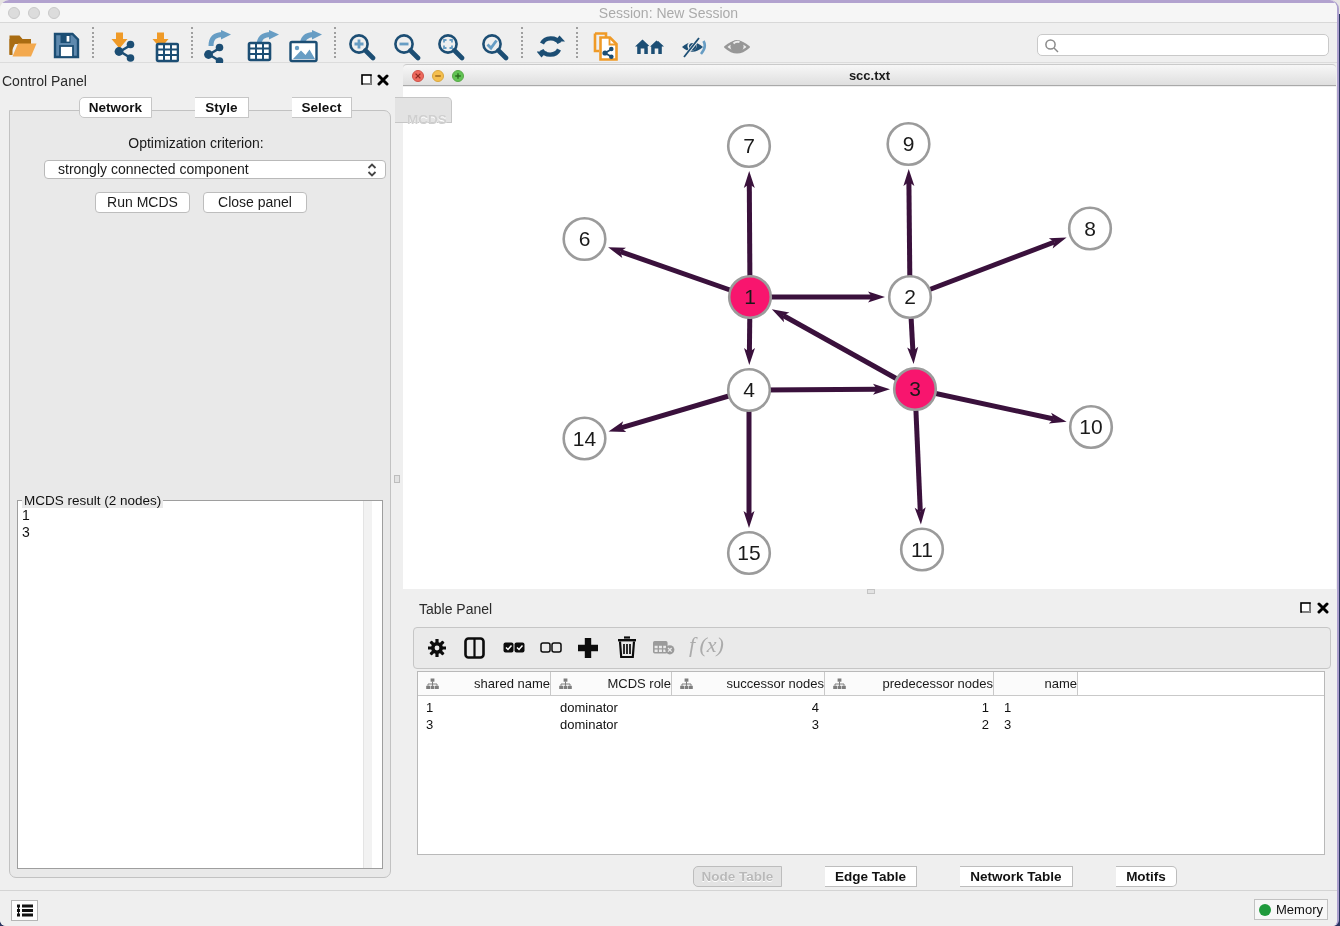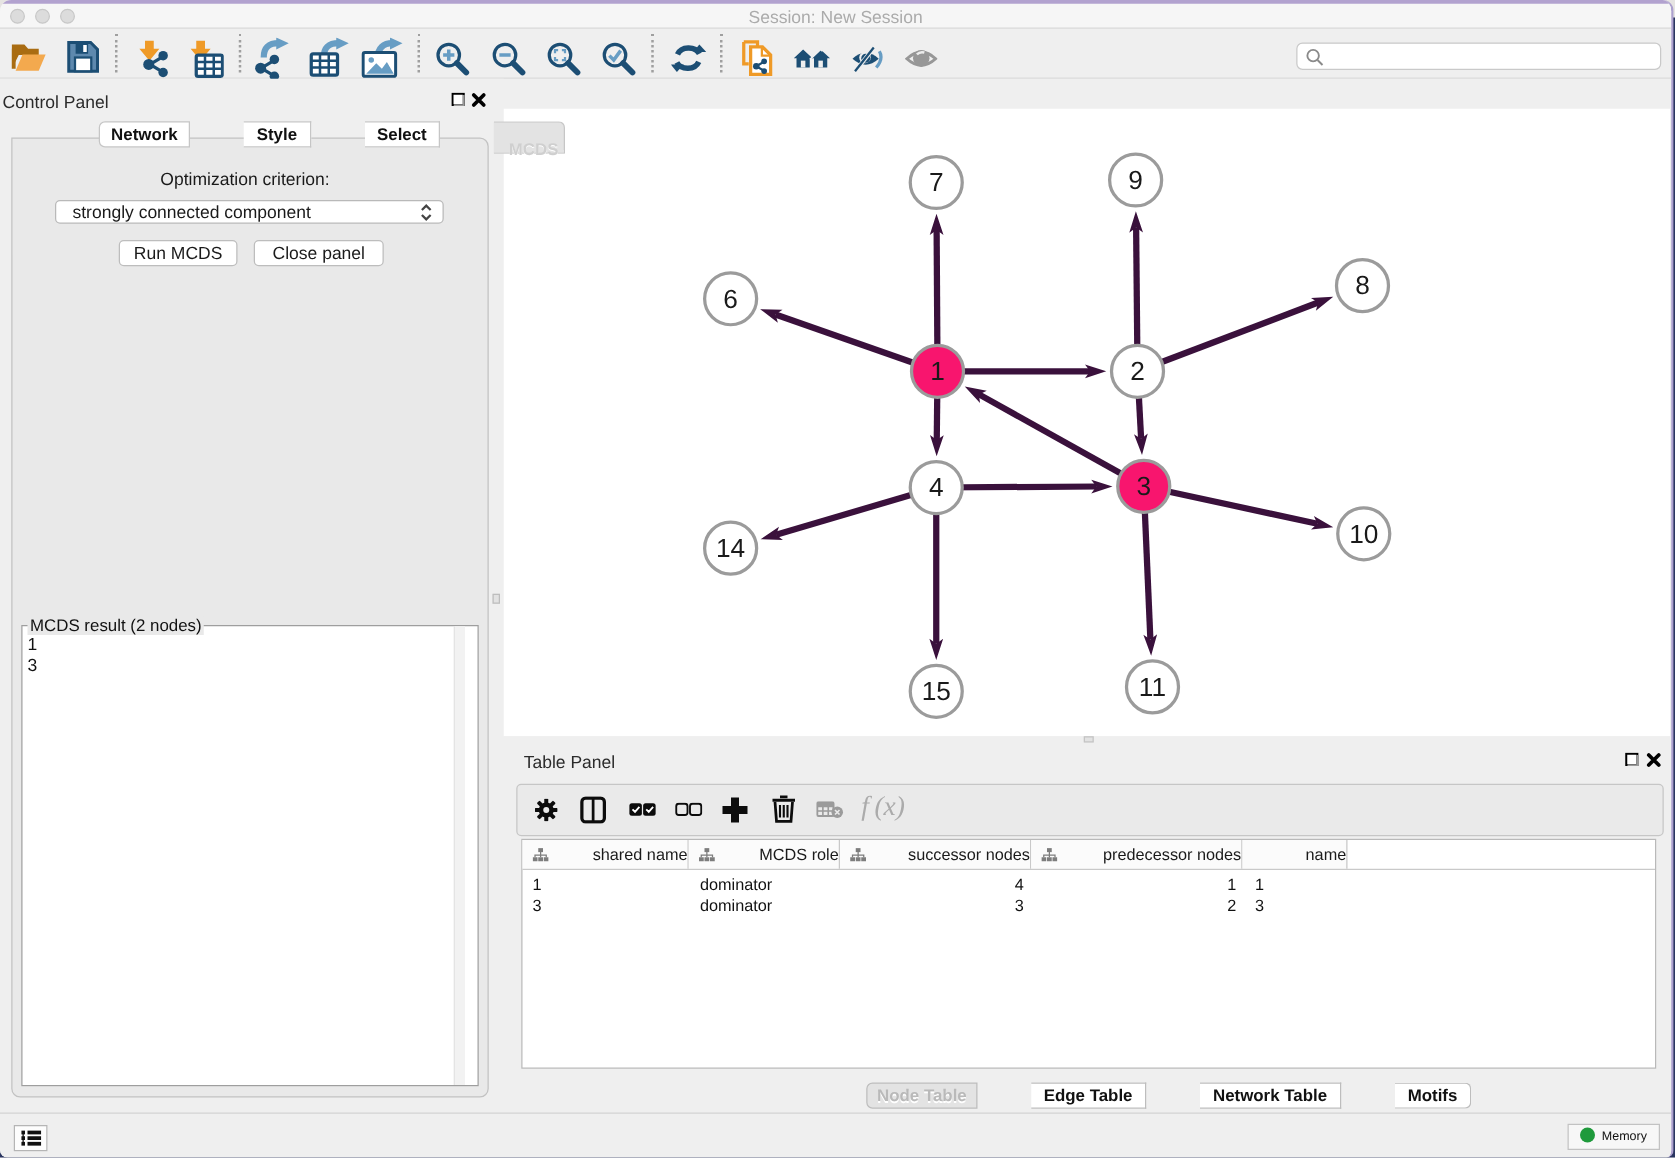--- a/index.html
+++ b/index.html
@@ -28,21 +28,21 @@
   #cp-title { position:absolute; left:2px; top:10px; font-size:14px; color:#2b2b2b; }
   .tabrow { position:absolute; display:flex; z-index:5;gap:43px; }
   .tab { height:21px; line-height:20px; font-size:13.5px; font-weight:700; color:#111;
          background:#fff; border:1px solid #C6C6C6; border-left:none; padding:0 14px; text-align:center; }
   .tab.first { border-left:1px solid #C6C6C6; border-radius:5px 0 0 5px; }
   .tab.sel { background:#E3E3E3; color:#CFCFCF; border-radius:0 5px 0 0; border-color:#C6C6C6;
              text-shadow:0 1px 0 #fff; }
   #cp-box { position:absolute; left:9px; top:47px; width:382px; height:768px; background:#E9E9E9;
             border:1px solid #C2C2C2; border-radius:0 7px 7px 7px; }
   #opt-label { position:absolute; left:0; top:72px; width:100%; text-align:center; font-size:14px; color:#1a1a1a; }
-  #cp-select { position:absolute; left:44px; top:97px; width:311px; height:19px; background:#fff;
+  #cp-select { position:absolute; left:44px; top:97px; width:342px; height:19px; background:#fff;
                border:1px solid #B9B9B9; border-radius:4px; font-size:14px; color:#1a1a1a;
                line-height:17px; padding-left:13px; }
   .btn { position:absolute; top:129px; height:21px; background:#fff; border:1px solid #BDBDBD;
          border-radius:4px; font-size:14px; color:#1a1a1a; text-align:center; line-height:19px; }
   #fieldset { position:absolute; left:17px; top:437px; width:366px; height:369px;
               border:1px solid #9E9E9E; background:#fff; }
   #fs-legend { position:absolute; left:22px; top:430px; font-size:13.5px; color:#111; background:#E9E9E9; padding:0 2px; }
   #fs-text { position:absolute; left:22px; top:444px; font-size:14px; color:#111; line-height:17.4px; }
   #fs-scroll { position:absolute; left:363px; top:438px; width:9px; height:367px; background:#F2F2F2; border-left:1px solid #E4E4E4;}
   
@@ -71,21 +71,21 @@
   .cell { position:absolute; font-size:13px; color:#111; }
   
   .btab { height:21px; line-height:20px; font-size:13.5px; font-weight:700; color:#111; background:#fff;
           border:1px solid #BDBDBD; border-left:none; padding:0 12px; }
   
   #statusbar { position:absolute; left:0; top:890px; width:100%; height:36px; background:#EFEFEF;
                border-top:1px solid #D4D4D4; }
   #list-btn { position:absolute; left:11px; top:9px; width:27px; height:21px; background:#FDFDFD;
               border:1px solid #B5B5B5; }
   #mem-btn { position:absolute; right:9px; top:8px; width:74px; height:21px; background:#F7F7F7;
-             border:1px solid #C2C2C2; font-size:10px; color:#111; text-align:center; line-height:19px; }
+             border:1px solid #C2C2C2; font-size:13px; color:#111; text-align:center; line-height:19px; }
 </style>
 </head>
 <body>
 <div style="position:absolute;left:0;top:0;width:100%;height:14px;background:#E6E4E2;"></div>
 <div id="win">
 
   <div id="topborder" style="position:absolute;left:0;top:0;width:100%;height:2.5px;background:#B2A2CF;border-radius:9px 9px 0 0;z-index:10;"></div>
   <div id="titlebar">
     <div class="tl" style="left:8px;"></div>
     <div class="tl" style="left:28px;"></div>
@@ -239,20 +239,38 @@
     <div id="fs-scroll"></div>
     <div id="fs-legend">MCDS result (2 nodes)</div>
     <div id="fs-text">1<br>3</div>
   </div>
 
   <div id="vsplit">
       <div id="vsplit-h"></div>
     </div>
 
   <div id="netwin">
+    <div id="net-tb">
+      <div class="wl" style="left:9px;  background:#EE6A5E; border:1px solid #CE5349;">
+          <svg width="10" height="10" viewBox="0 0 10 10" style="position:absolute;left:0;top:0;">
+            <path d="M2.6,2.6 L7.4,7.4 M7.4,2.6 L2.6,7.4" stroke="#8E2B22" stroke-width="1.3"></path>
+          </svg>
+        </div>
+      <div class="wl" style="left:29px; background:#F5BF4E; border:1px solid #D9A73E;">
+          <svg width="10" height="10" viewBox="0 0 10 10" style="position:absolute;left:0;top:0;">
+            <path d="M2.2,5 H7.8" stroke="#99631B" stroke-width="1.4"></path>
+          </svg>
+        </div>
+      <div class="wl" style="left:49px; background:#61C354; border:1px solid #58A948;">
+          <svg width="10" height="10" viewBox="0 0 10 10" style="position:absolute;left:0;top:0;">
+            <path d="M2.2,5 H7.8 M5,2.2 V7.8" stroke="#2B6B1F" stroke-width="1.4"></path>
+          </svg>
+        </div>
+      <div id="net-title">scc.txt</div>
+    </div>
     <div id="canvas"></div>
   </div>
   <div id="hsplit">
       <div id="hsplit-h"></div>
     </div>
 
   <svg class="abs" style="left:403px; top:87px;" width="933" height="502" viewBox="403 87 933 502" id="graph">
 <g stroke="#3A113C" stroke-width="5">
 <line x1="750.0" y1="297.0" x2="749.3" y2="184.0"></line>
 <line x1="750.0" y1="297.0" x2="620.4" y2="251.6"></line>

